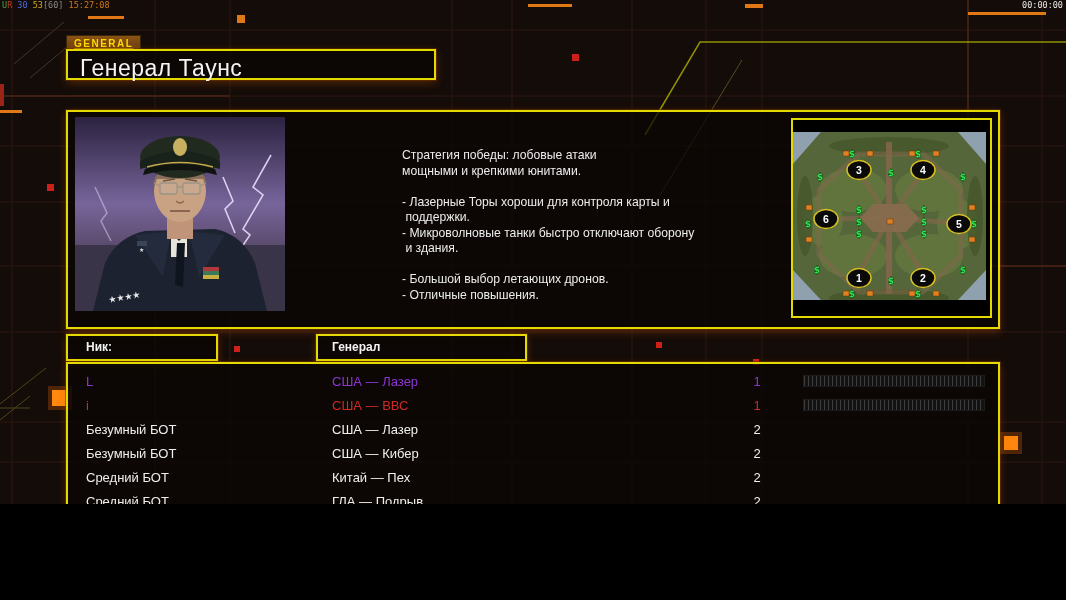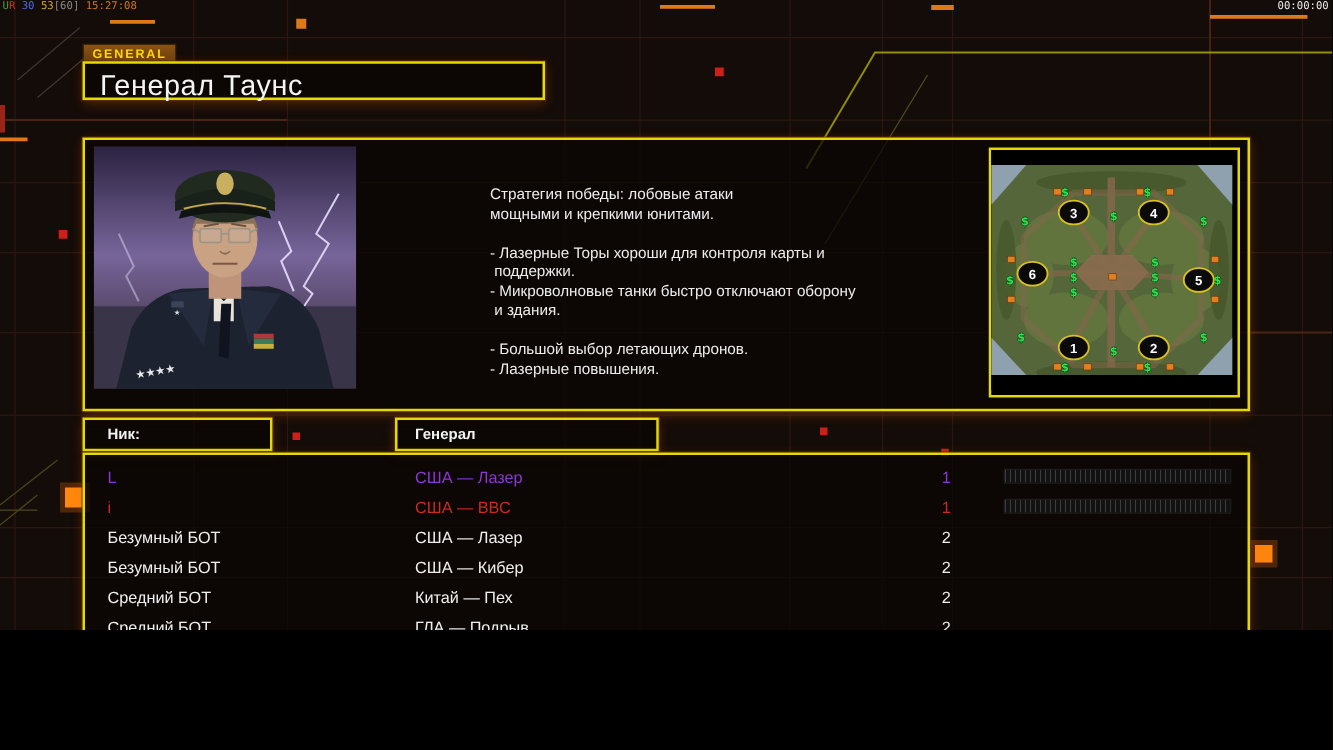--- a/index.html
+++ b/index.html
@@ -10,30 +10,30 @@
 
   
   #status-bar{left:0;top:0;width:1066px;height:11px;font-family:"DejaVu Sans Mono",monospace;
               font-size:8.5px;line-height:11px;}
   #status-left{position:absolute;left:2px;top:0;letter-spacing:0;}
   #status-timer{position:absolute;right:3px;top:0;color:#e9e9e9;}
 
   
   #general-tab{left:66px;top:35px;background:linear-gradient(#8a5314,#6a3d0c);color:#ffd900;
                font-size:10px;font-weight:bold;letter-spacing:1.5px;padding:2px 7px 1px 7px;
-               border:1px solid #3a2506;}
+               border:1px solid #3a2506;text-decoration:underline;}
   .panel{position:absolute;z-index:2;border:2px solid #e3da00;background:rgba(10,6,3,.74);
          box-shadow:0 0 0 1px rgba(110,45,0,.55), 0 3px 9px rgba(225,95,0,.30);}
   #title-box{left:66px;top:49px;width:366px;height:27px;}
   #title-text{color:#f4f4f4;font-size:23px;padding:4px 0 0 12px;letter-spacing:.5px;}
 
   
   #main-box{left:66px;top:110px;width:930px;height:215px;}
   #portrait{position:absolute;left:7px;top:5px;width:210px;height:194px;}
-  #strategy{position:absolute;left:324px;top:36px;width:400px;color:#ededed;
+  #strategy{position:absolute;left:334px;top:36px;width:400px;color:#ededed;
             font-size:12.2px;}
   #strategy .sline{height:15.5px;line-height:15.5px;white-space:pre;}
   #minimap-box{position:absolute;left:723px;top:6px;width:197px;height:196px;
                border:2px solid #e3da00;background:#000;}
 
   
   .hdr-box{height:23px;color:#f2f2f2;font-size:12px;font-weight:bold;}
   #hdr-nick{left:66px;top:334px;width:148px;}
   #hdr-general{left:316px;top:334px;width:207px;text-decoration:underline;}
   #hdr-team{left:700px;top:334px;width:207px;}
@@ -170,21 +170,21 @@
     <div id="strategy">
         <div class="sline">Стратегия победы: лобовые атаки</div>
         <div class="sline">мощными и крепкими юнитами.</div>
         <div class="sline">&nbsp;</div>
         <div class="sline">- Лазерные Торы хороши для контроля карты и</div>
         <div class="sline"> поддержки.</div>
         <div class="sline">- Микроволновые танки быстро отключают оборону</div>
         <div class="sline"> и здания.</div>
         <div class="sline">&nbsp;</div>
         <div class="sline">- Большой выбор летающих дронов.</div>
-        <div class="sline">- Лазерные повышения.</div>
+        <div class="sline">- Отличные повышения.</div>
       </div>
 
     <div id="minimap-box">
       <svg id="minimap-svg" width="193" height="192" viewBox="0 0 193 192">
         <rect width="193" height="192" fill="#000"></rect>
         <rect y="12" width="193" height="168" fill="#55663a"></rect>
         <g fill="#61743e">
           <ellipse cx="60" cy="70" rx="34" ry="22"></ellipse>
             <ellipse cx="136" cy="70" rx="34" ry="22"></ellipse>
           <ellipse cx="60" cy="136" rx="34" ry="22"></ellipse>

